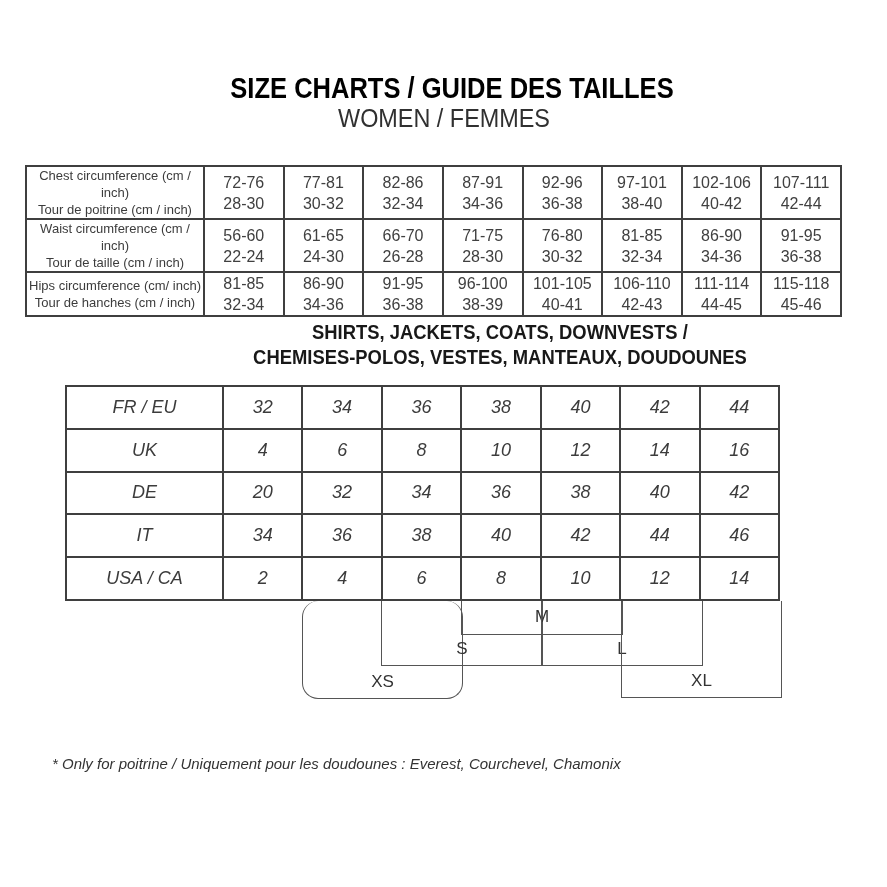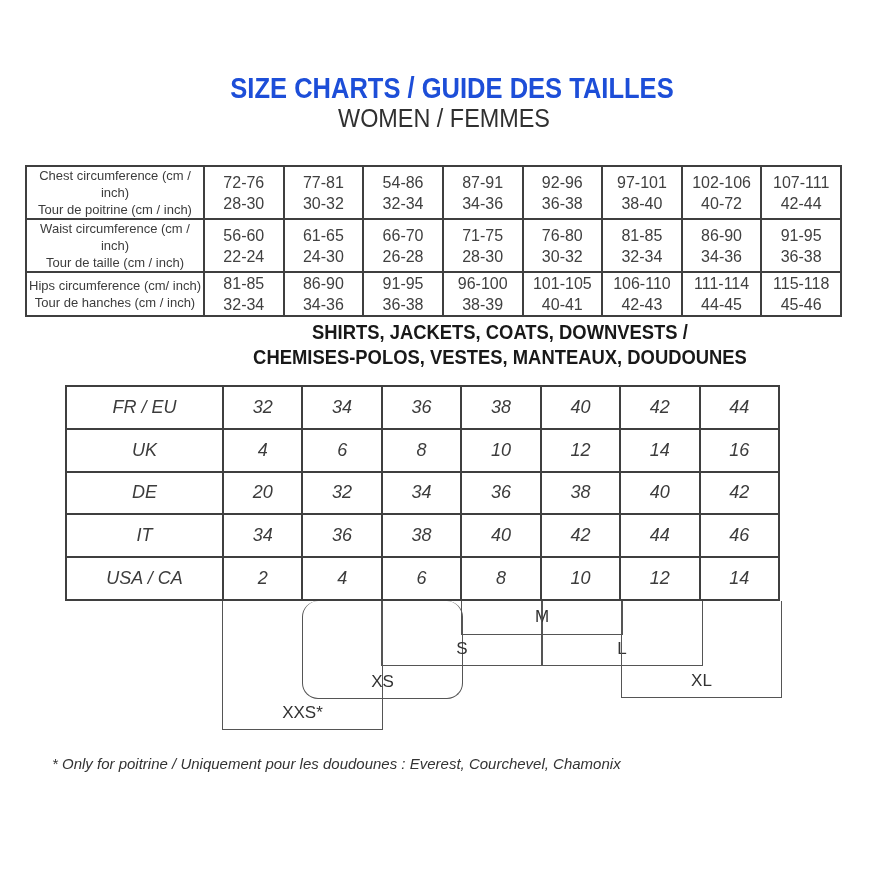--- a/index.html
+++ b/index.html
@@ -3,21 +3,21 @@
 <meta charset="utf-8">
 <style>
   html,body{margin:0;padding:0;background:#fff;}
   .canvas{
     position:relative;width:887px;height:887px;background:#ffffff;
     font-family:"Liberation Sans",sans-serif;color:#3a3a3a;overflow:hidden;
   }
   
   .page-title{
     position:absolute;top:72px;left:452px;transform:translateX(-50%);
-    white-space:nowrap;font-size:29px;font-weight:bold;color:#1d4ed8;letter-spacing:0;
+    white-space:nowrap;font-size:29px;font-weight:bold;color:#000000;letter-spacing:0;
   }
   .page-title .cond{display:inline-block;transform:scaleX(.88);}
   .page-subtitle{
     position:absolute;top:103px;left:444px;transform:translateX(-50%);
     white-space:nowrap;font-size:26px;font-weight:400;color:#303030;
   }
   .page-subtitle .cond{display:inline-block;transform:scaleX(.90);}
   .section-title{
     position:absolute;top:320px;left:500px;transform:translateX(-50%);
     text-align:center;font-size:20px;font-weight:bold;line-height:25px;
@@ -78,38 +78,38 @@
       </td>
       <td class="val">
             <span>72-76</span>
             <span>28-30</span>
           </td>
       <td class="val">
             <span>77-81</span>
             <span>30-32</span>
           </td>
       <td class="val">
-            <span>54-86</span>
+            <span>82-86</span>
             <span>32-34</span>
           </td>
       <td class="val">
             <span>87-91</span>
             <span>34-36</span>
           </td>
       <td class="val">
             <span>92-96</span>
             <span>36-38</span>
           </td>
       <td class="val">
             <span>97-101</span>
             <span>38-40</span>
           </td>
       <td class="val">
             <span>102-106</span>
-            <span>40-72</span>
+            <span>40-42</span>
           </td>
       <td class="val">
             <span>107-111</span>
             <span>42-44</span>
           </td>
     </tr>
     <tr>
       <td class="lbl">
         <span>Waist circumference (cm / inch)</span>
         <span>Tour de taille (cm / inch)</span>
@@ -242,23 +242,20 @@
       <td>6</td>
       <td>8</td>
       <td>10</td>
       <td>12</td>
       <td>14</td>
     </tr>
   </tbody>
     </table>
 
   <div class="brackets">
-    <div class="bracket b-xxs">
-        <span>XXS*</span>
-      </div>
     <div class="bracket b-xs">
         <span>XS</span>
       </div>
     <div class="bracket b-s">
         <span>S</span>
       </div>
     <div class="bracket b-m">
         <span>M</span>
       </div>
     <div class="bracket b-l">

